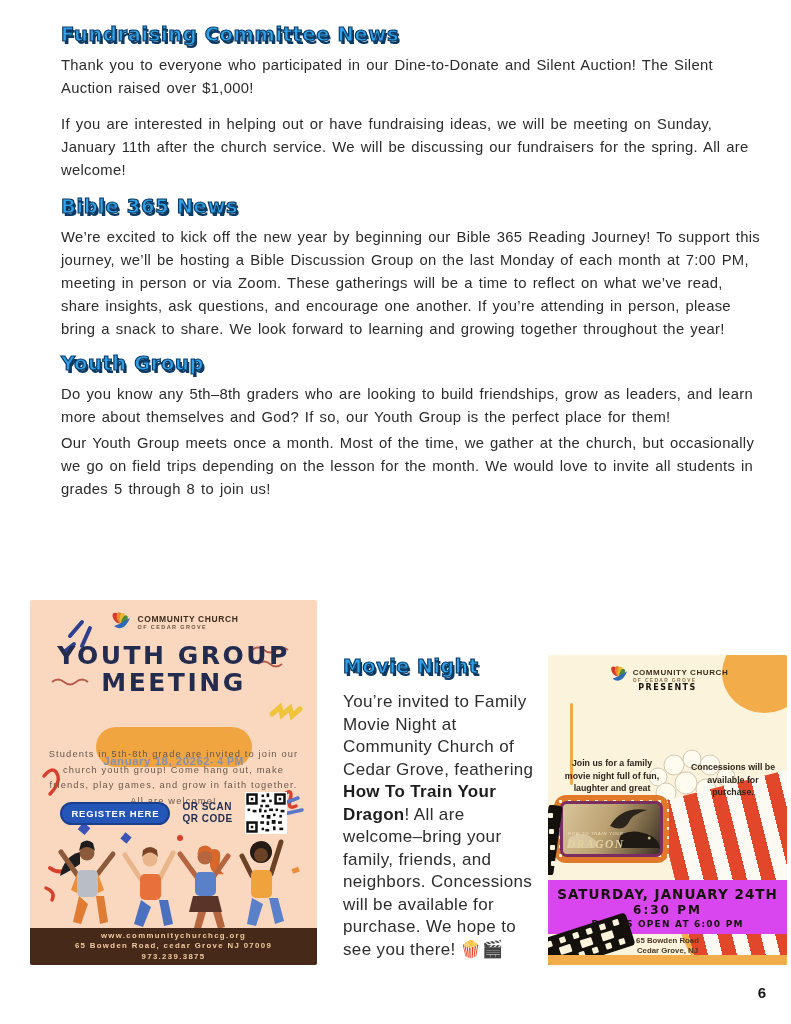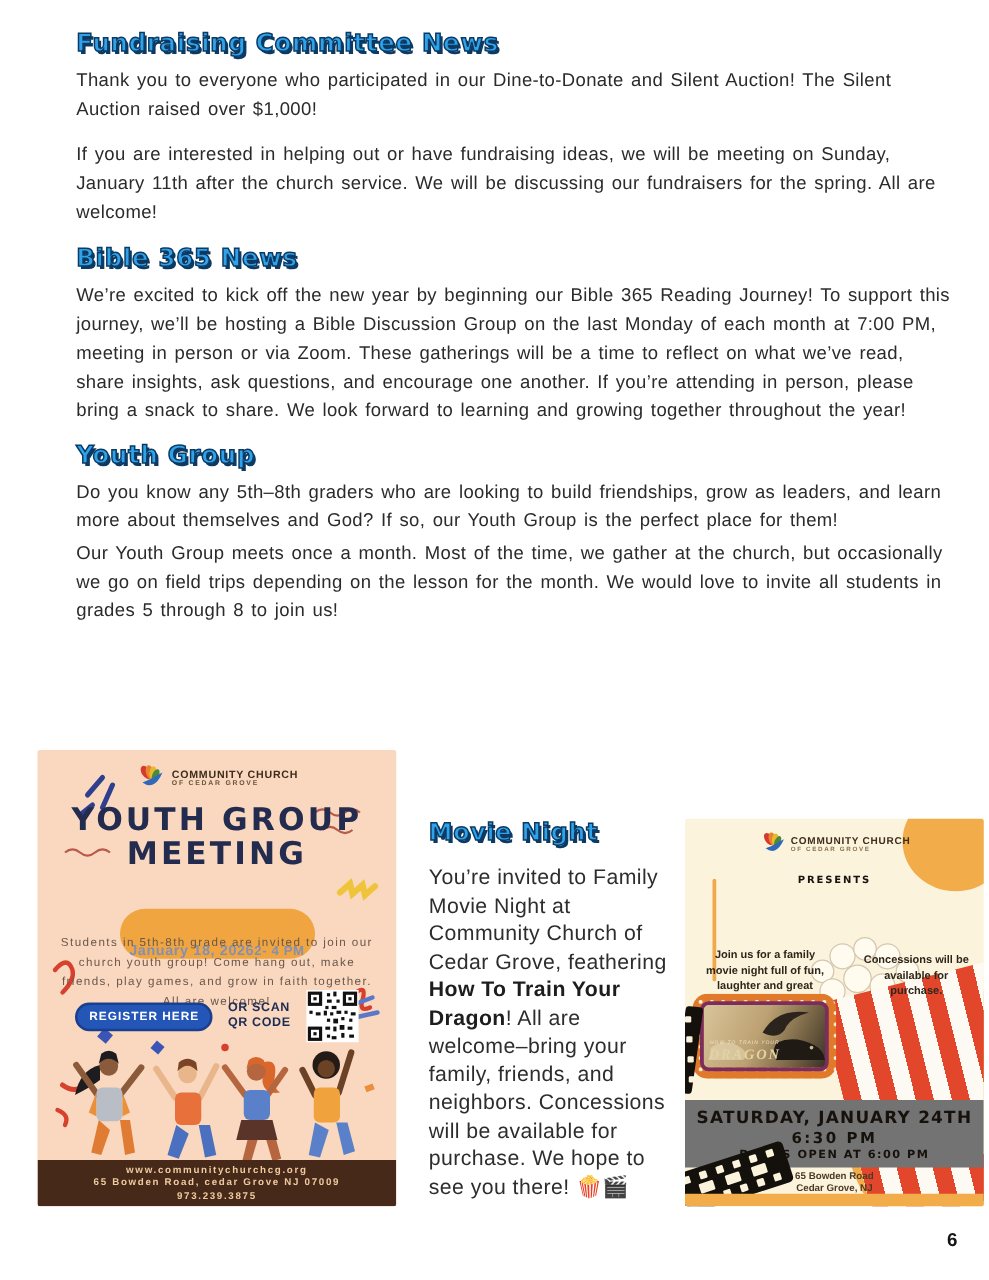--- a/index.html
+++ b/index.html
@@ -84,21 +84,21 @@
   }
   .mf-circle-tr { position: absolute; right: -20px; top: -22px; width: 85px; height: 80px;
     background: #F2AC49; border-radius: 50%; }
   .mf-blob { position: absolute; left: 128px; top: 138px; width: 215px; height: 215px;
     background: #F2AC49; border-radius: 50%; }
   .mf-line { position: absolute; left: 22px; top: 48px; width: 3px; height: 82px;
     background: #F0A848; border-radius: 2px; }
   .mf-logo { position: absolute; top: 9px; left: 0; width: 100%; display: flex; justify-content: center; align-items: center; gap: 4px; }
   .mf-logo .lg-txt div:first-child { font-size: 8px; font-weight: 800; color: #3f2d1c; letter-spacing: .6px; }
   .mf-logo .lg-txt div:last-child { font-size: 5px; font-weight: 600; color: #8a7450; letter-spacing: 1.3px; }
-  .mf-presents { position: absolute; top: 44px; left: 0; width: 100%; text-align: center;
+  .mf-presents { position: absolute; top: 28px; left: 0; width: 100%; text-align: center;
     font-size: 8px; font-weight: 800; color: #19130e; letter-spacing: 1.5px;
     font-family: "DejaVu Sans", sans-serif; }
   .mf-title { position: absolute; top: 46px; left: 0; width: 100%; text-align: center;
     font-family: "Liberation Sans", sans-serif; font-weight: 900; font-size: 26px;
     line-height: 25px; color: #0d0d0d; letter-spacing: .5px; }
   .mf-cols { position: absolute; top: 102px; left: 0; width: 100%; }
   .mf-join { position: absolute; left: 14px; top: 0; width: 100px; text-align: center;
     font-size: 8.8px; line-height: 12.5px; font-weight: 700; color: #2e251b; }
   .mf-conc { position: absolute; right: 8px; top: 4px; width: 92px; text-align: center;
     font-size: 8.8px; line-height: 12.5px; font-weight: 700; color: #2e251b; }
@@ -118,21 +118,21 @@
   }
   .mf-still {
     width: 100%; height: 100%; border-radius: 7px; border: 3px solid #7A2D5E;
     background: linear-gradient(115deg, #D9C49A 0%, #BCA172 45%, #6d5c3f 80%, #3a3228 100%);
     position: relative; overflow: hidden;
   }
   .still-small { position: absolute; left: 5px; bottom: 18px; font-size: 4px; color: #efe2c0; letter-spacing: .8px; }
   .still-title { position: absolute; left: 4px; bottom: 4px; font-family: "Liberation Serif", serif;
     font-size: 11.5px; font-weight: 700; color: #E3D2A4; letter-spacing: 1.5px; }
   .mf-banner {
-    position: absolute; left: 0; top: 225px; width: 100%; height: 54px; background: #737373;
+    position: absolute; left: 0; top: 225px; width: 100%; height: 54px; background: #d946ef;
     display: flex; flex-direction: column; align-items: center; justify-content: center;
     font-family: "DejaVu Sans", sans-serif; color: #17110c; text-align: center;
   }
   .mf-banner .b-date { font-size: 13.5px; font-weight: 800; letter-spacing: 1px; }
   .mf-banner .b-time { font-size: 12px; font-weight: 800; letter-spacing: 2px; line-height: 17px; }
   .mf-banner .b-doors { font-size: 9px; font-weight: 800; letter-spacing: 1.2px; }
   .mf-addr { position: absolute; left: 0; top: 281px; width: 100%; text-align: center;
     font-size: 7.8px; font-weight: 800; color: #4a3a25; line-height: 10px; }
   .mf-film { position: absolute; left: -8px; bottom: -6px; width: 95px; height: 75px; }
   .mf-film2 { position: absolute; left: -4px; top: 150px; width: 20px; height: 70px; }

